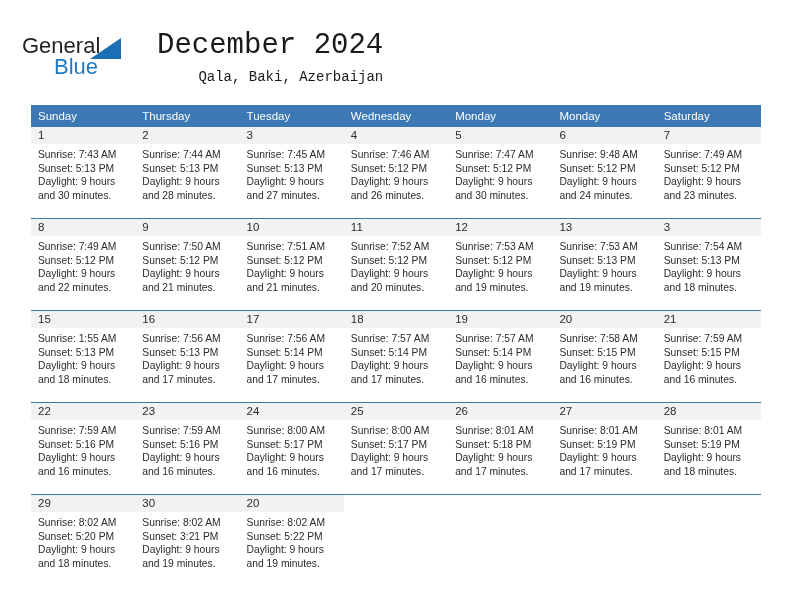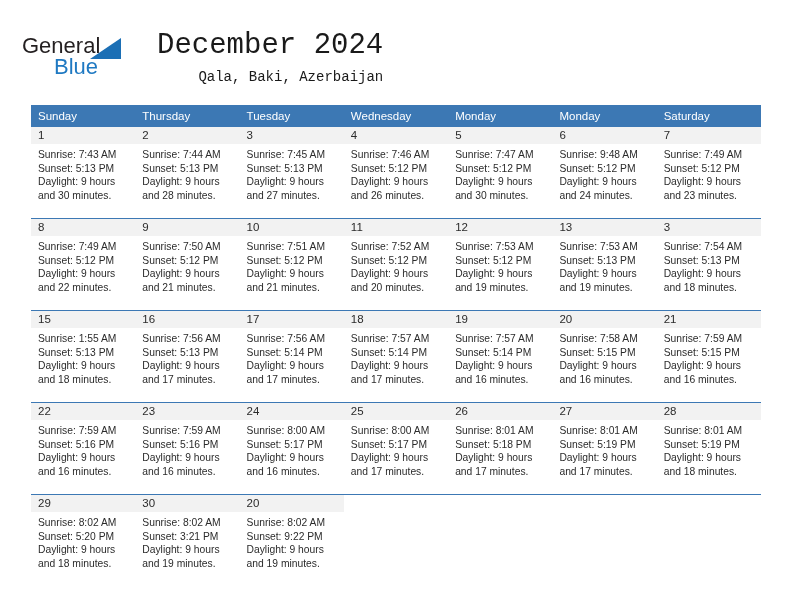--- a/index.html
+++ b/index.html
@@ -518,21 +518,21 @@
                 <div>Daylight: 9 hours</div>
                 <div>and 19 minutes.</div>
               </div>
             </div>
           </td>
           <td>
             <div class="cell-inner">
               <div class="daynum-band">20</div>
               <div class="cell-lines">
                 <div>Sunrise: 8:02 AM</div>
-                <div>Sunset: 9:22 PM</div>
+                <div>Sunset: 5:22 PM</div>
                 <div>Daylight: 9 hours</div>
                 <div>and 19 minutes.</div>
               </div>
             </div>
           </td>
           <td>
             <div class="cell-inner cell-empty">
               <div class="daynum-band" style="background: transparent;"></div>
               <div class="cell-lines">
                 <div></div>

